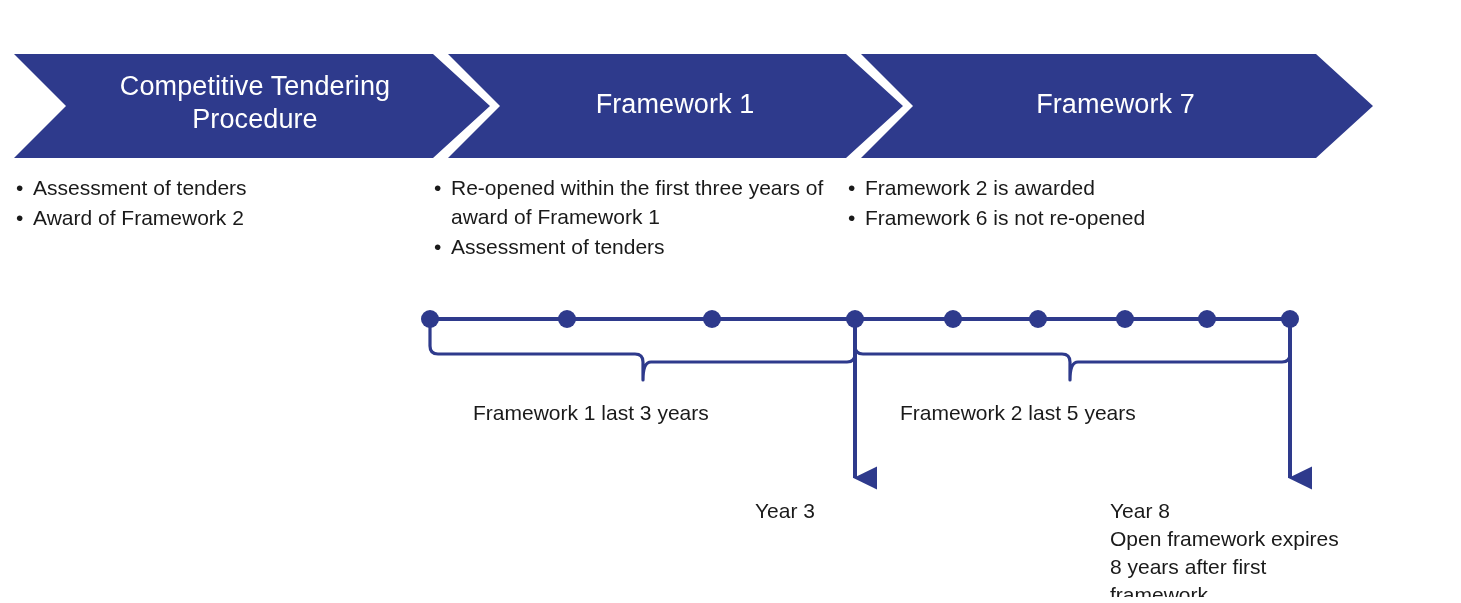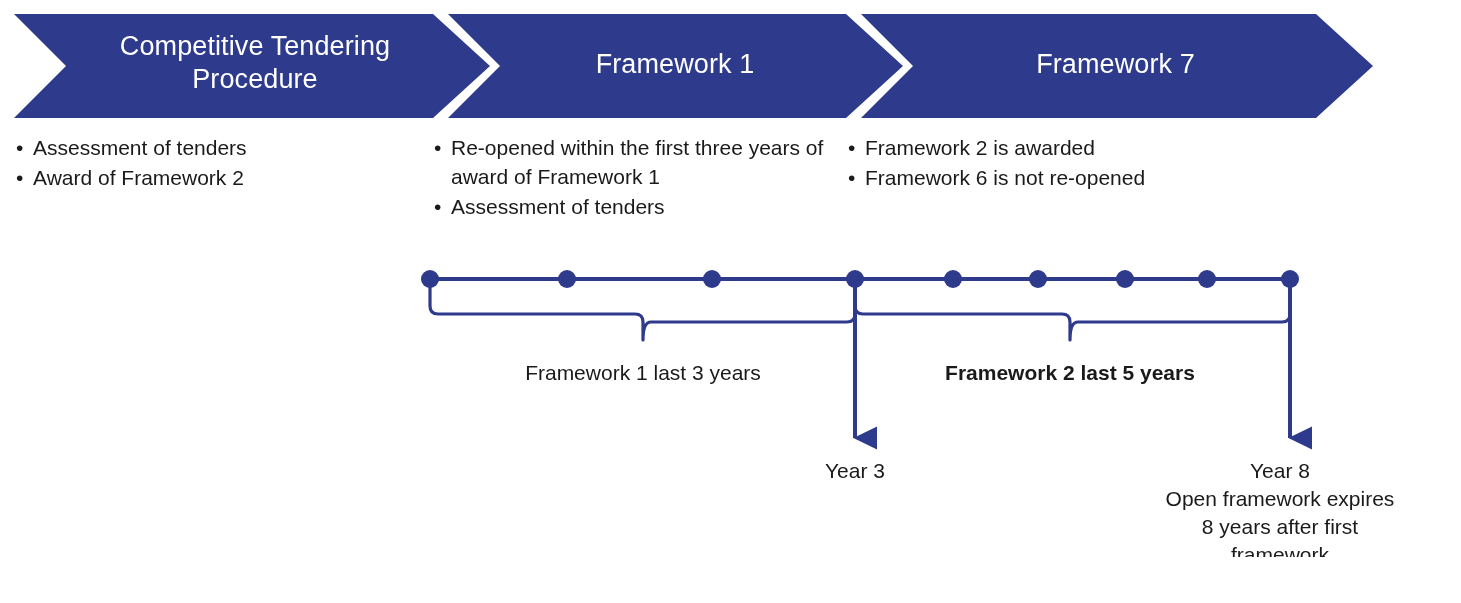--- a/index.html
+++ b/index.html
@@ -9,20 +9,21 @@
   }
   body {
     font-family: "Liberation Sans", sans-serif;
   }
   #canvas {
     position: relative;
     width: 1461px;
     height: 557px;
     background: #ffffff;
     overflow: hidden;
+    margin-top: 40px;
   }
 
   
   #chevron-band {
     position: absolute;
     left: 0;
     top: 0;
     width: 1461px;
     height: 130px;
   }
@@ -65,21 +66,21 @@
     width: 1461px;
     height: 603px;
   }
 
   
   .caption {
     position: absolute;
     font-size: 21px;
     line-height: 28px;
     color: #1a1a1a;
-    text-align: center;
+    text-align: left;
     white-space: pre-line;
   }
 </style>
 </head>
 <body>
 
 <div id="canvas">
 
   <svg id="chevron-band" viewBox="0 0 1461 130">
     <polygon points="14,14 433,14 490,66 433,118 14,118 66,66" fill="#2E3A8C"></polygon>
@@ -152,21 +153,21 @@
     <path d="M855,281 L855,306 Q855,314 863,314 L1062,314 Q1070,314 1070,322 L1070,340
              Q1070,322 1078,322 L1282,322 Q1290,322 1290,314 L1290,281" fill="none" stroke="#2E3A8C" stroke-width="3.2" stroke-linecap="round" stroke-linejoin="round"></path>
 
     <line x1="855" y1="281" x2="855" y2="438" stroke="#2E3A8C" stroke-width="4" marker-end="url(#arrowhead)"></line>
 
     <line x1="1290" y1="281" x2="1290" y2="438" stroke="#2E3A8C" stroke-width="4" marker-end="url(#arrowhead)"></line>
   </svg>
 
   <div class="caption" style="left:473px; top:359px; width:340px;">Framework 1 last 3 years</div>
 
-  <div class="caption" style="left:900px; top:359px; width:340px;font-weight:bold;">Framework 2 last 5 years</div>
+  <div class="caption" style="left:900px; top:359px; width:340px;">Framework 2 last 5 years</div>
 
   <div class="caption" style="left:755px; top:457px; width:200px;">Year 3</div>
 
   <div class="caption" style="left:1110px; top:457px; width:340px;">Year 8
 Open framework expires
 8 years after first
 framework</div>
 
 </div>
 

